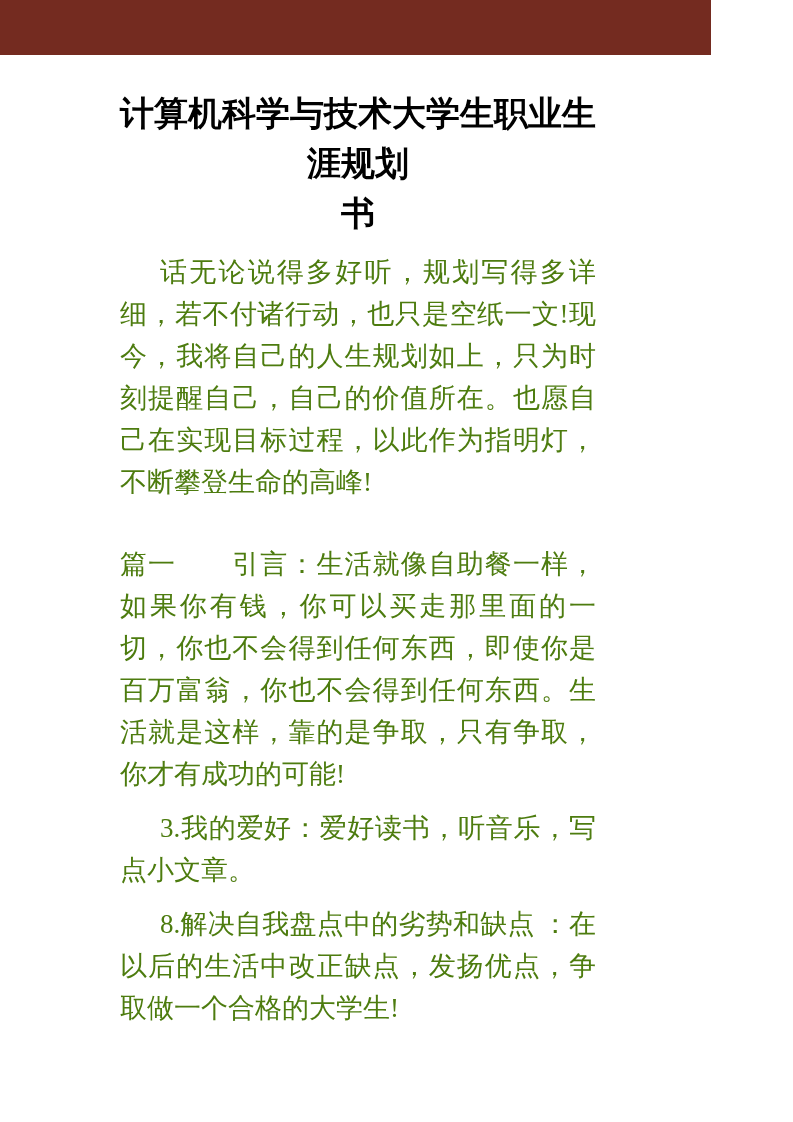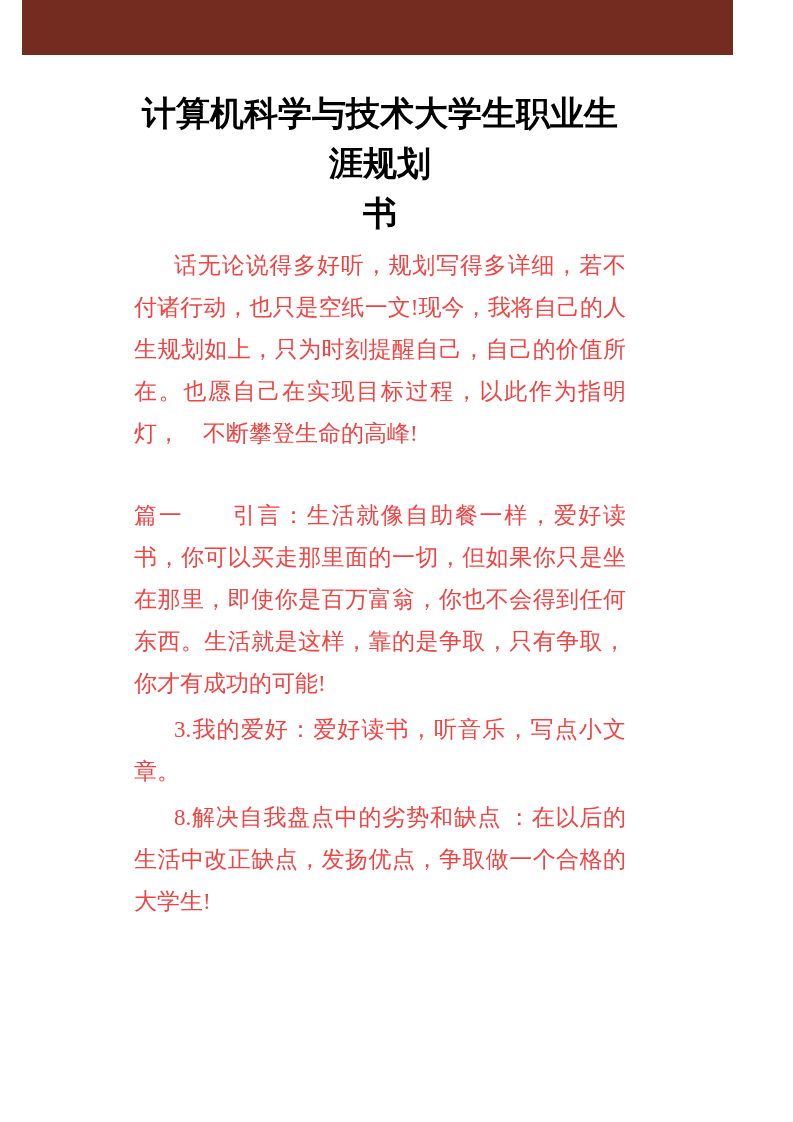--- a/index.html
+++ b/index.html
@@ -7,60 +7,59 @@
     width: 793px; height: 1122px;
     background: #ffffff;
     font-family: "Liberation Serif", "DejaVu Serif", serif;
     color: #141414;
     overflow: hidden;
   }
   .page {
     position: relative;
     width: 711px; height: 1122px;
     background: #ffffff;
-    padding-left: 22px;
   }
   .topbar {
     width: 100%; height: 55px;
     background: #742b20; 
   }
   .content {
     padding: 0 103px 0 108px; 
   }
   .doc-title {
     margin: 34px 0 0 0;
     font-size: 34px;
     line-height: 50px;
     font-weight: 700;
     text-align: center;
     color: #000000;
   }
   .doc-title .tline { display: block; }
   .bodytext { margin-top: 6px; }
   .para {
-    margin: 4px;
-    font-size: 23px;
+    margin: 12px;
+    font-size: 27px;
     line-height: 42px;
     text-align: justify;
     text-indent: 40px;
-    color: #ef4444;
+    color: #4d7c0f;
   }
   .para.no-indent { text-indent: 0; }
   .para.gap-above { margin-top: 40px; }
 </style>
 </head>
 <body>
 
 <div class="page">
   <div class="topbar" style="background: rgb(116, 43, 32);"></div>
   <div class="content">
     <h1 class="doc-title">
       <span class="tline">计算机科学与技术大学生职业生涯规划</span>
       <span class="tline">书</span>
     </h1>
     <div class="bodytext">
         <p class="para">话无论说得多好听，规划写得多详细，若不付诸行动，也只是空纸一文!现今，我将自己的人生规划如上，只为时刻提醒自己，自己的价值所在。也愿自己在实现目标过程，以此作为指明灯，　不断攀登生命的高峰!</p>
-        <p class="para no-indent gap-above">篇一　　引言：生活就像自助餐一样，爱好读书，你可以买走那里面的一切，但如果你只是坐在那里，即使你是百万富翁，你也不会得到任何东西。生活就是这样，靠的是争取，只有争取，你才有成功的可能!</p>
+        <p class="para no-indent gap-above">篇一　　引言：生活就像自助餐一样，如果你有钱，你可以买走那里面的一切，你也不会得到任何东西，即使你是百万富翁，你也不会得到任何东西。生活就是这样，靠的是争取，只有争取，你才有成功的可能!</p>
         <p class="para">3.我的爱好：爱好读书，听音乐，写点小文章。</p>
         <p class="para">8.解决自我盘点中的劣势和缺点 ：在以后的生活中改正缺点，发扬优点，争取做一个合格的大学生!</p>
       </div>
   </div>
 </div>
 
 </body></html>

